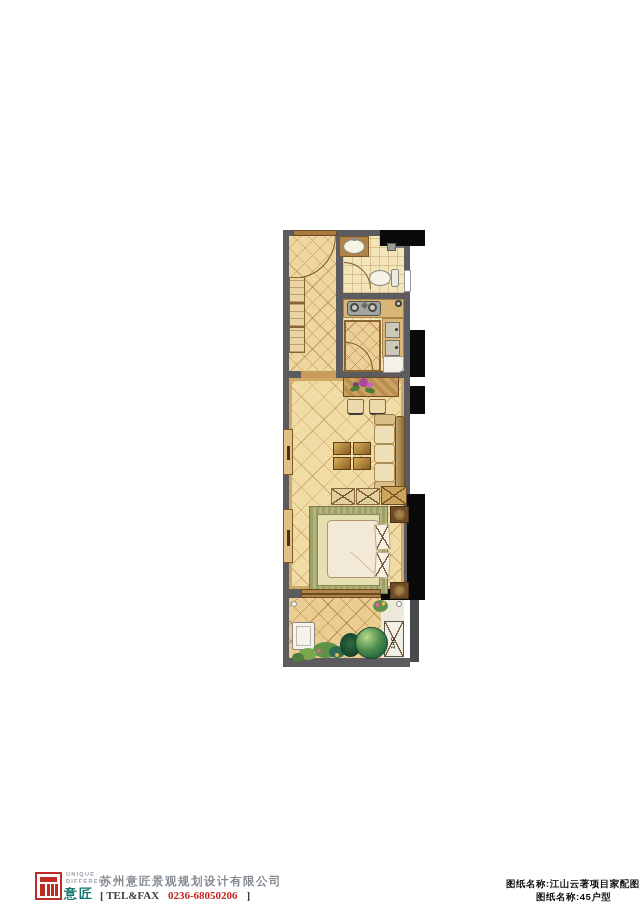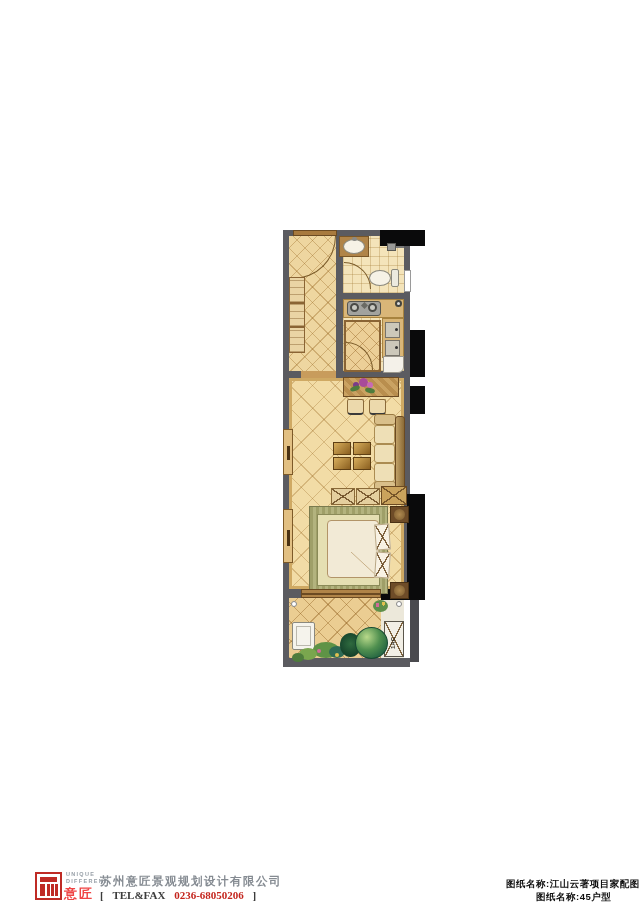--- a/index.html
+++ b/index.html
@@ -40,21 +40,21 @@
   .cushion{background:#eedfb6;border:1px solid #ab8c52;border-radius:3px;box-sizing:border-box;}
   .plant{border-radius:50%;}
   .arc{box-sizing:border-box;}
   .winframe{background:#e2c083;border:1.5px solid #7d5a28;box-sizing:border-box;}
   
   .f-gray{color:#858b92;font-weight:bold;letter-spacing:1.5px;font-size:11.5px;}
   .f-tel{font-family:"Liberation Serif",serif;font-weight:bold;font-size:11px;color:#3c3c3c;}
   .f-telnum{color:#c4251d;}
   .f-right{color:#101010;font-weight:bold;font-size:9.5px;letter-spacing:0.5px;}
   .logo-sm{color:#98a0a8;font-size:5.5px;font-weight:bold;letter-spacing:1.3px;}
-  .brand{color:#ef4444;font-size:13px;font-weight:bold;letter-spacing:2px;}
+  .brand{color:#0f766e;font-size:13px;font-weight:bold;letter-spacing:2px;}
   .ac-label{writing-mode:vertical-rl;transform:rotate(180deg);font-size:6px;font-weight:bold;color:#3a362c;}
 </style>
 </head>
 <body>
 
 <div class="abs" style="left:283px;top:230px;width:142px;height:437px;">
 
   <div class="abs fl-d11" style="left:6px;top:6px;width:47px;height:137px;"></div>
   <div class="abs fl-sq" style="left:60px;top:6px;width:61px;height:57px;"></div>
   <div class="abs fl-sq" style="left:60px;top:69px;width:61px;height:72px;"></div>
@@ -181,21 +181,21 @@
     <div class="abs" style="left:3px;top:10px;width:5px;height:12px;background:#bf2b25;"></div>
     <div class="abs" style="left:10px;top:10px;width:11px;height:12px;background:repeating-linear-gradient(90deg,#bf2b25 0 3px,#fff 3px 4px);"></div>
   </div>
   <div class="abs logo-sm" style="left:66px;top:11px;">UNIQUE</div>
   <div class="abs logo-sm" style="left:66px;top:18px;">DIFFERENT</div>
   <div class="abs brand" style="left:64px;top:25px;">意匠</div>
 
   <div class="abs f-gray" style="left:100px;top:14px;">苏州意匠景观规划设计有限公司</div>
   <div class="abs f-tel" style="left:100px;top:29px;">
     <span>[</span>
-    <span style="margin-left:6px;">TEL&amp;FAX</span>
+    <span style="">TEL&amp;FAX</span>
     <span class="f-telnum" style="margin-left:6px;">0236-68050206</span>
     <span style="margin-left:6px;">]</span>
   </div>
 
   <div class="abs f-right" style="left:506px;top:18px;">
     <span>图纸名称:</span><span>江山云著项目家配图</span>
   </div>
   <div class="abs f-right" style="left:506px;top:31px;padding-left:30px;">
     <span>图纸名称:</span><span>45户型</span>
   </div>

